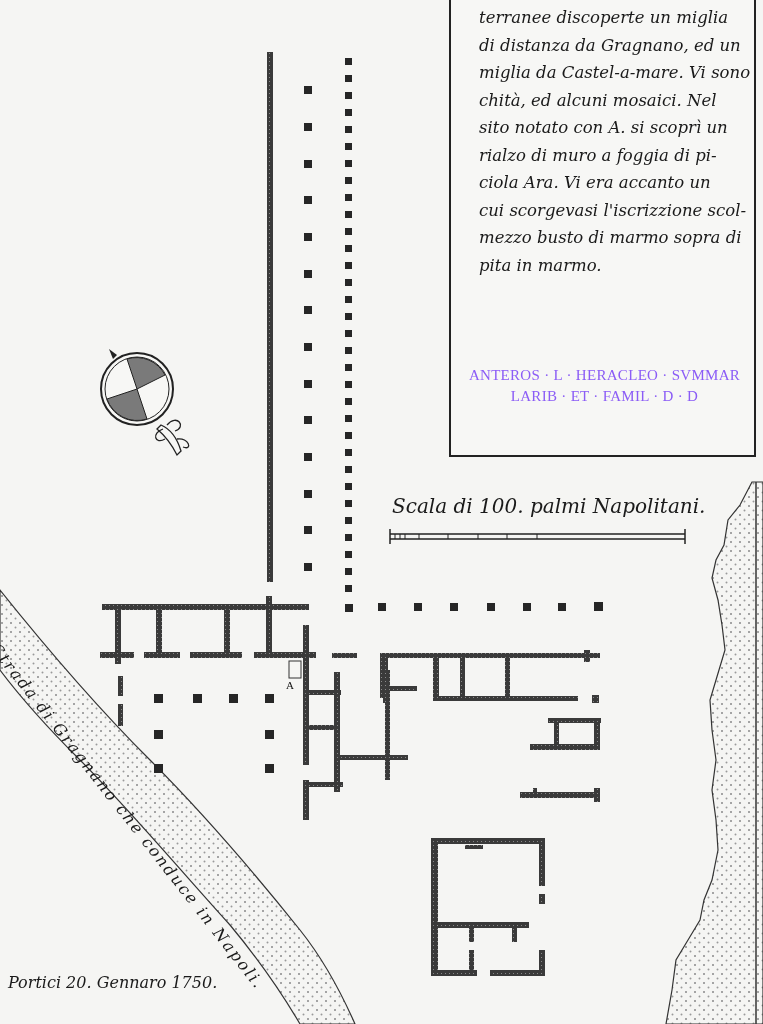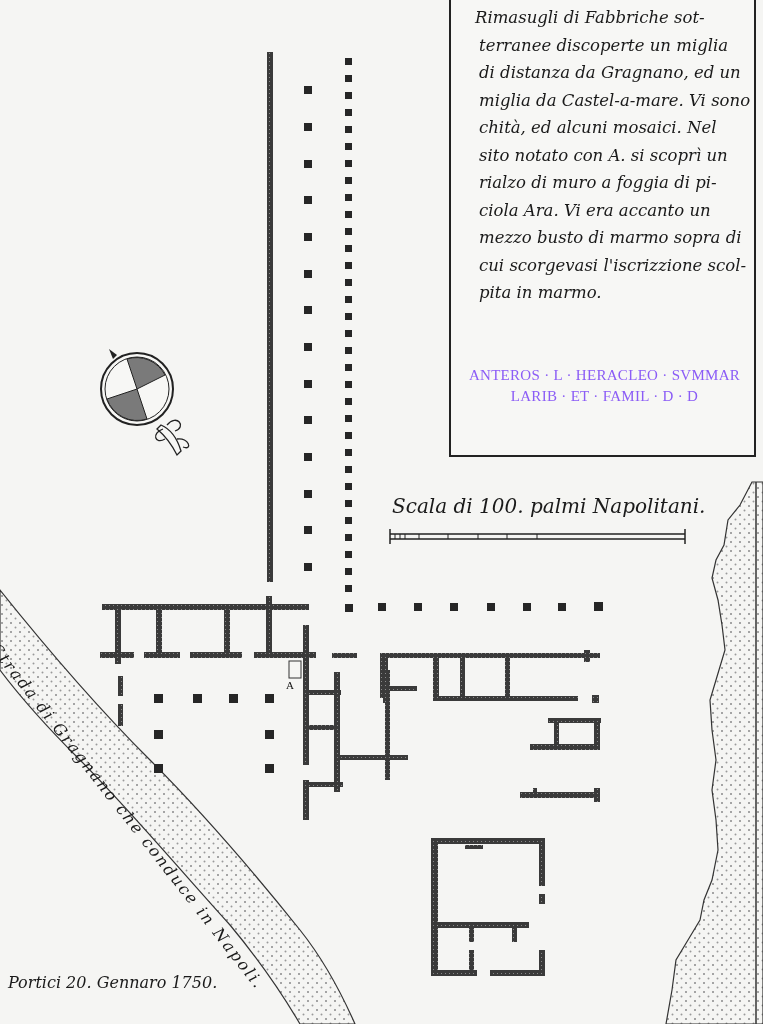--- a/index.html
+++ b/index.html
@@ -206,30 +206,29 @@
       <path d="M0,0 L-30,10 A32,32 0 0,0 10,30 Z" fill="#7a7a7a" stroke="#222" stroke-width="1"></path>
       <path d="M-28,-40 L-20,-34 L-24,-30 Z" fill="#222"></path>
       <path d="M24,36 Q38,42 44,62 L40,66 Q32,50 20,40 Z" fill="#f7f7f5" stroke="#222" stroke-width="1.3"></path>
       <path d="M26,40 C14,44 18,56 28,50 M30,36 C40,24 50,38 38,42" fill="none" stroke="#222" stroke-width="1.3"></path>
       <path d="M40,50 C52,48 56,62 46,58" fill="none" stroke="#222" stroke-width="1.3"></path>
     </g>
   </svg>
 
   <div class="legend-box">
     <div class="legend-text">
-      <span>Rimasugli di Fabbriche sot-</span>
       <span style="padding-left:4px">terranee discoperte un miglia</span>
       <span style="padding-left:4px">di distanza da Gragnano, ed un</span>
       <span style="padding-left:4px">miglia da Castel-a-mare. Vi sono</span>
       <span style="padding-left:4px">chità, ed alcuni mosaici. Nel</span>
       <span style="padding-left:4px">sito notato con A. si scoprì un</span>
       <span style="padding-left:4px">rialzo di muro a foggia di pi-</span>
       <span style="padding-left:4px">ciola Ara. Vi era accanto un</span>
+      <span style="padding-left:4px">cui scorgevasi l'iscrizzione scol-</span>
       <span style="padding-left:4px">mezzo busto di marmo sopra di</span>
-      <span style="padding-left:4px">cui scorgevasi l'iscrizzione scol-</span>
       <span style="padding-left:4px">pita in marmo.</span>
     </div>
     <div class="inscription">
       <span>ANTEROS · L · HERACLEO · SVMMAR</span>
       <span>LARIB · ET · FAMIL · D · D</span>
     </div>
   </div>
 
   <div class="scale-label">Scala di 100. palmi Napolitani.</div>
   <div class="road-label">Strada di Gragnano che conduce in Napoli.</div>

